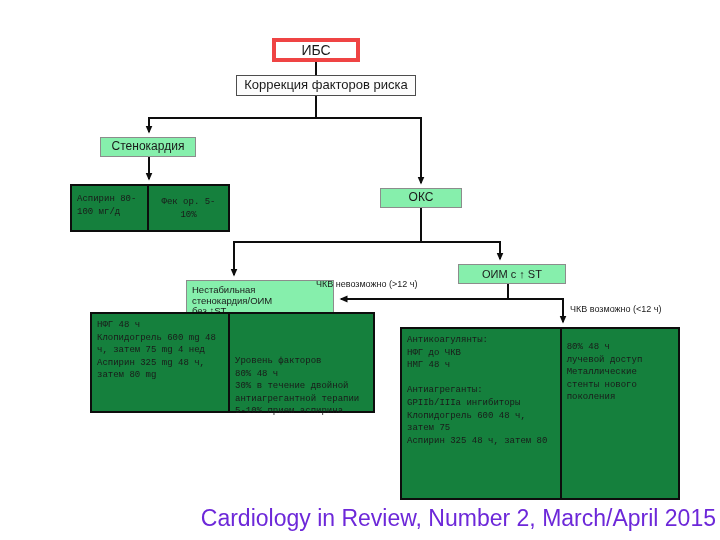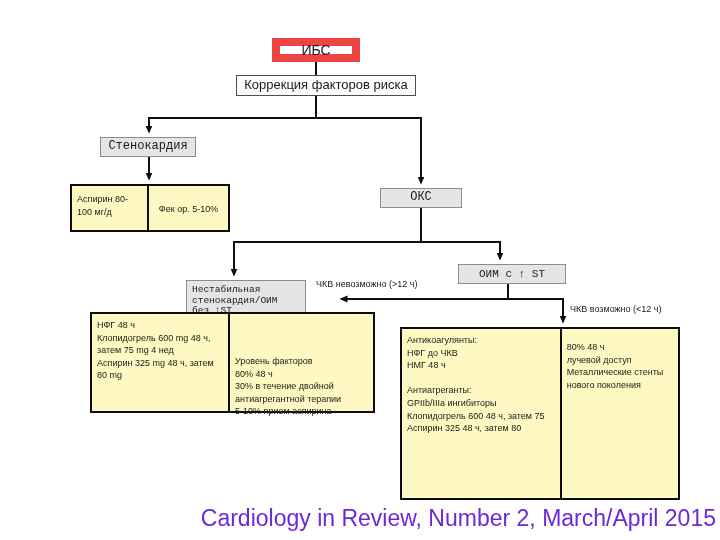--- a/index.html
+++ b/index.html
@@ -22,51 +22,51 @@
     box-sizing: border-box;
     display: flex;
     align-items: center;
     justify-content: center;
     text-align: center;
     line-height: 1.15;
   }
   .node.multiline { white-space: pre-line; }
   .root-box {
     left: 272px; top: 38px; width: 88px; height: 24px;
-    border: 8px solid #ef4444;
+    border: 4px solid #ef4444;
     background: #ffffff;
     font-size: 14px;
   }
   .korr-box {
     left: 236px; top: 75px; width: 180px; height: 21px;
     border: 1px solid #4d4d4d;
     background: #fcfcfc;
     font-size: 13px;
   }
   .gray-box {
-    background: #e5e5e5;
+    background: #86efac;
     border: 1px solid #8c8c8c;
-    font-family: Liberation Mono, monospace;
   }
   .angina-box { left: 100px; top: 137px; width: 96px; height: 20px; font-size: 12px; }
   .acs-box    { left: 380px; top: 188px; width: 82px;  height: 20px; font-size: 12px; }
   .stemi-box  { left: 458px; top: 264px; width: 108px; height: 20px; font-size: 11px; }
   .unstable-box {
-    left: 186px; top: 280px; width: 120px; height: 42px;
+    left: 186px; top: 280px; width: 148px; height: 42px;
     font-size: 9.5px;
     justify-content: flex-start;
     text-align: left;
     padding-left: 5px;
   }
   .pair-box {
     position: absolute;
     box-sizing: border-box;
     border: 2px solid #0d0d0d;
-    background: #fef9c3;
+    background: #15803d;
     display: flex;
+    font-family: Liberation Mono, monospace;
   }
   .pair-small { left: 70px; top: 184px; width: 160px; height: 48px; }
   .pair-bottom-left { left: 90px; top: 312px; width: 285px; height: 101px; }
   .pair-bottom-right { left: 400px; top: 327px; width: 280px; height: 173px; }
   .cell {
     box-sizing: border-box;
     font-size: 9px;
     line-height: 1.4;
     padding: 5px 5px;
     white-space: pre-line;

